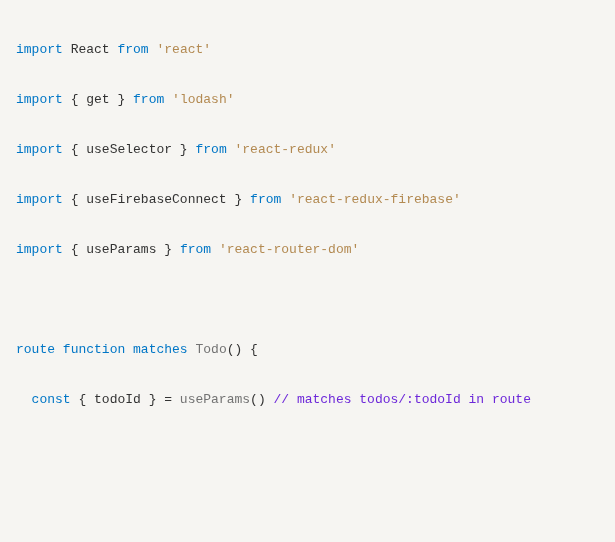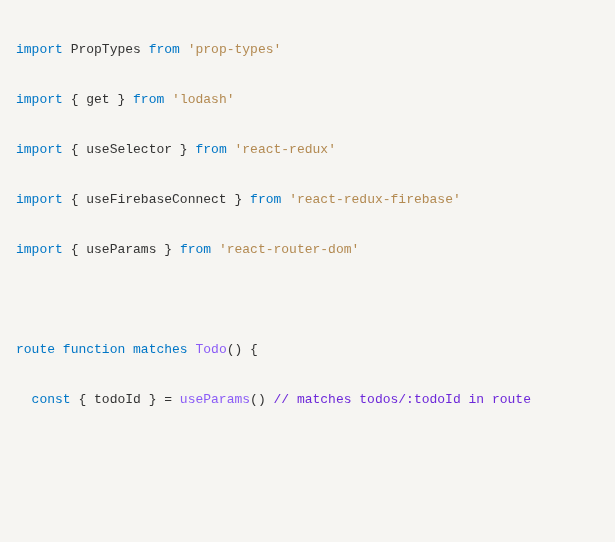--- a/index.html
+++ b/index.html
@@ -11,28 +11,28 @@
     line-height: 25px;
     color: #333;
     width: 615px;
     box-sizing: border-box;
   }
   .code-block { white-space: pre; }
   .kw { color: #0076c6; }           
   .def { color: #333; }             
   .str { color: #b38a52; }          
   .punct { color: #333; }
-  .call { color: #8b5cf6; }         
+  .call { color: #737373; }         
   .comment { color: #6d28d9; }
 </style>
 </head>
 <body>
 
 <div class="code-block">
-<div><span class="kw">import</span> <span class="def">PropTypes</span> <span class="kw">from</span> <span class="str">'prop-types'</span></div>
+<div><span class="kw">import</span> <span class="def">React</span> <span class="kw">from</span> <span class="str">'react'</span></div>
 <div><span class="kw">import</span> <span class="punct">{ </span><span class="def">get</span><span class="punct"> }</span> <span class="kw">from</span> <span class="str">'lodash'</span></div>
 <div><span class="kw">import</span> <span class="punct">{ </span><span class="def">useSelector</span><span class="punct"> }</span> <span class="kw">from</span> <span class="str">'react-redux'</span></div>
 <div><span class="kw">import</span> <span class="punct">{ </span><span class="def">useFirebaseConnect</span><span class="punct"> }</span> <span class="kw">from</span> <span class="str">'react-redux-firebase'</span></div>
 <div><span class="kw">import</span> <span class="punct">{ </span><span class="def">useParams</span><span class="punct"> }</span> <span class="kw">from</span> <span class="str">'react-router-dom'</span></div>
 <div> </div>
 <div><span class="kw">route</span> <span class="kw">function</span> <span class="kw">matches</span> <span class="call">Todo</span><span class="punct">() {</span></div>
 <div>  <span class="kw">const</span><span class="punct"> { </span><span class="def">todoId</span><span class="punct"> } = </span><span class="call">useParams</span><span class="punct">()</span><span class="comment"> // matches todos/:todoId in route</span></div>
 <div> </div>
 <div>  </div>
 

